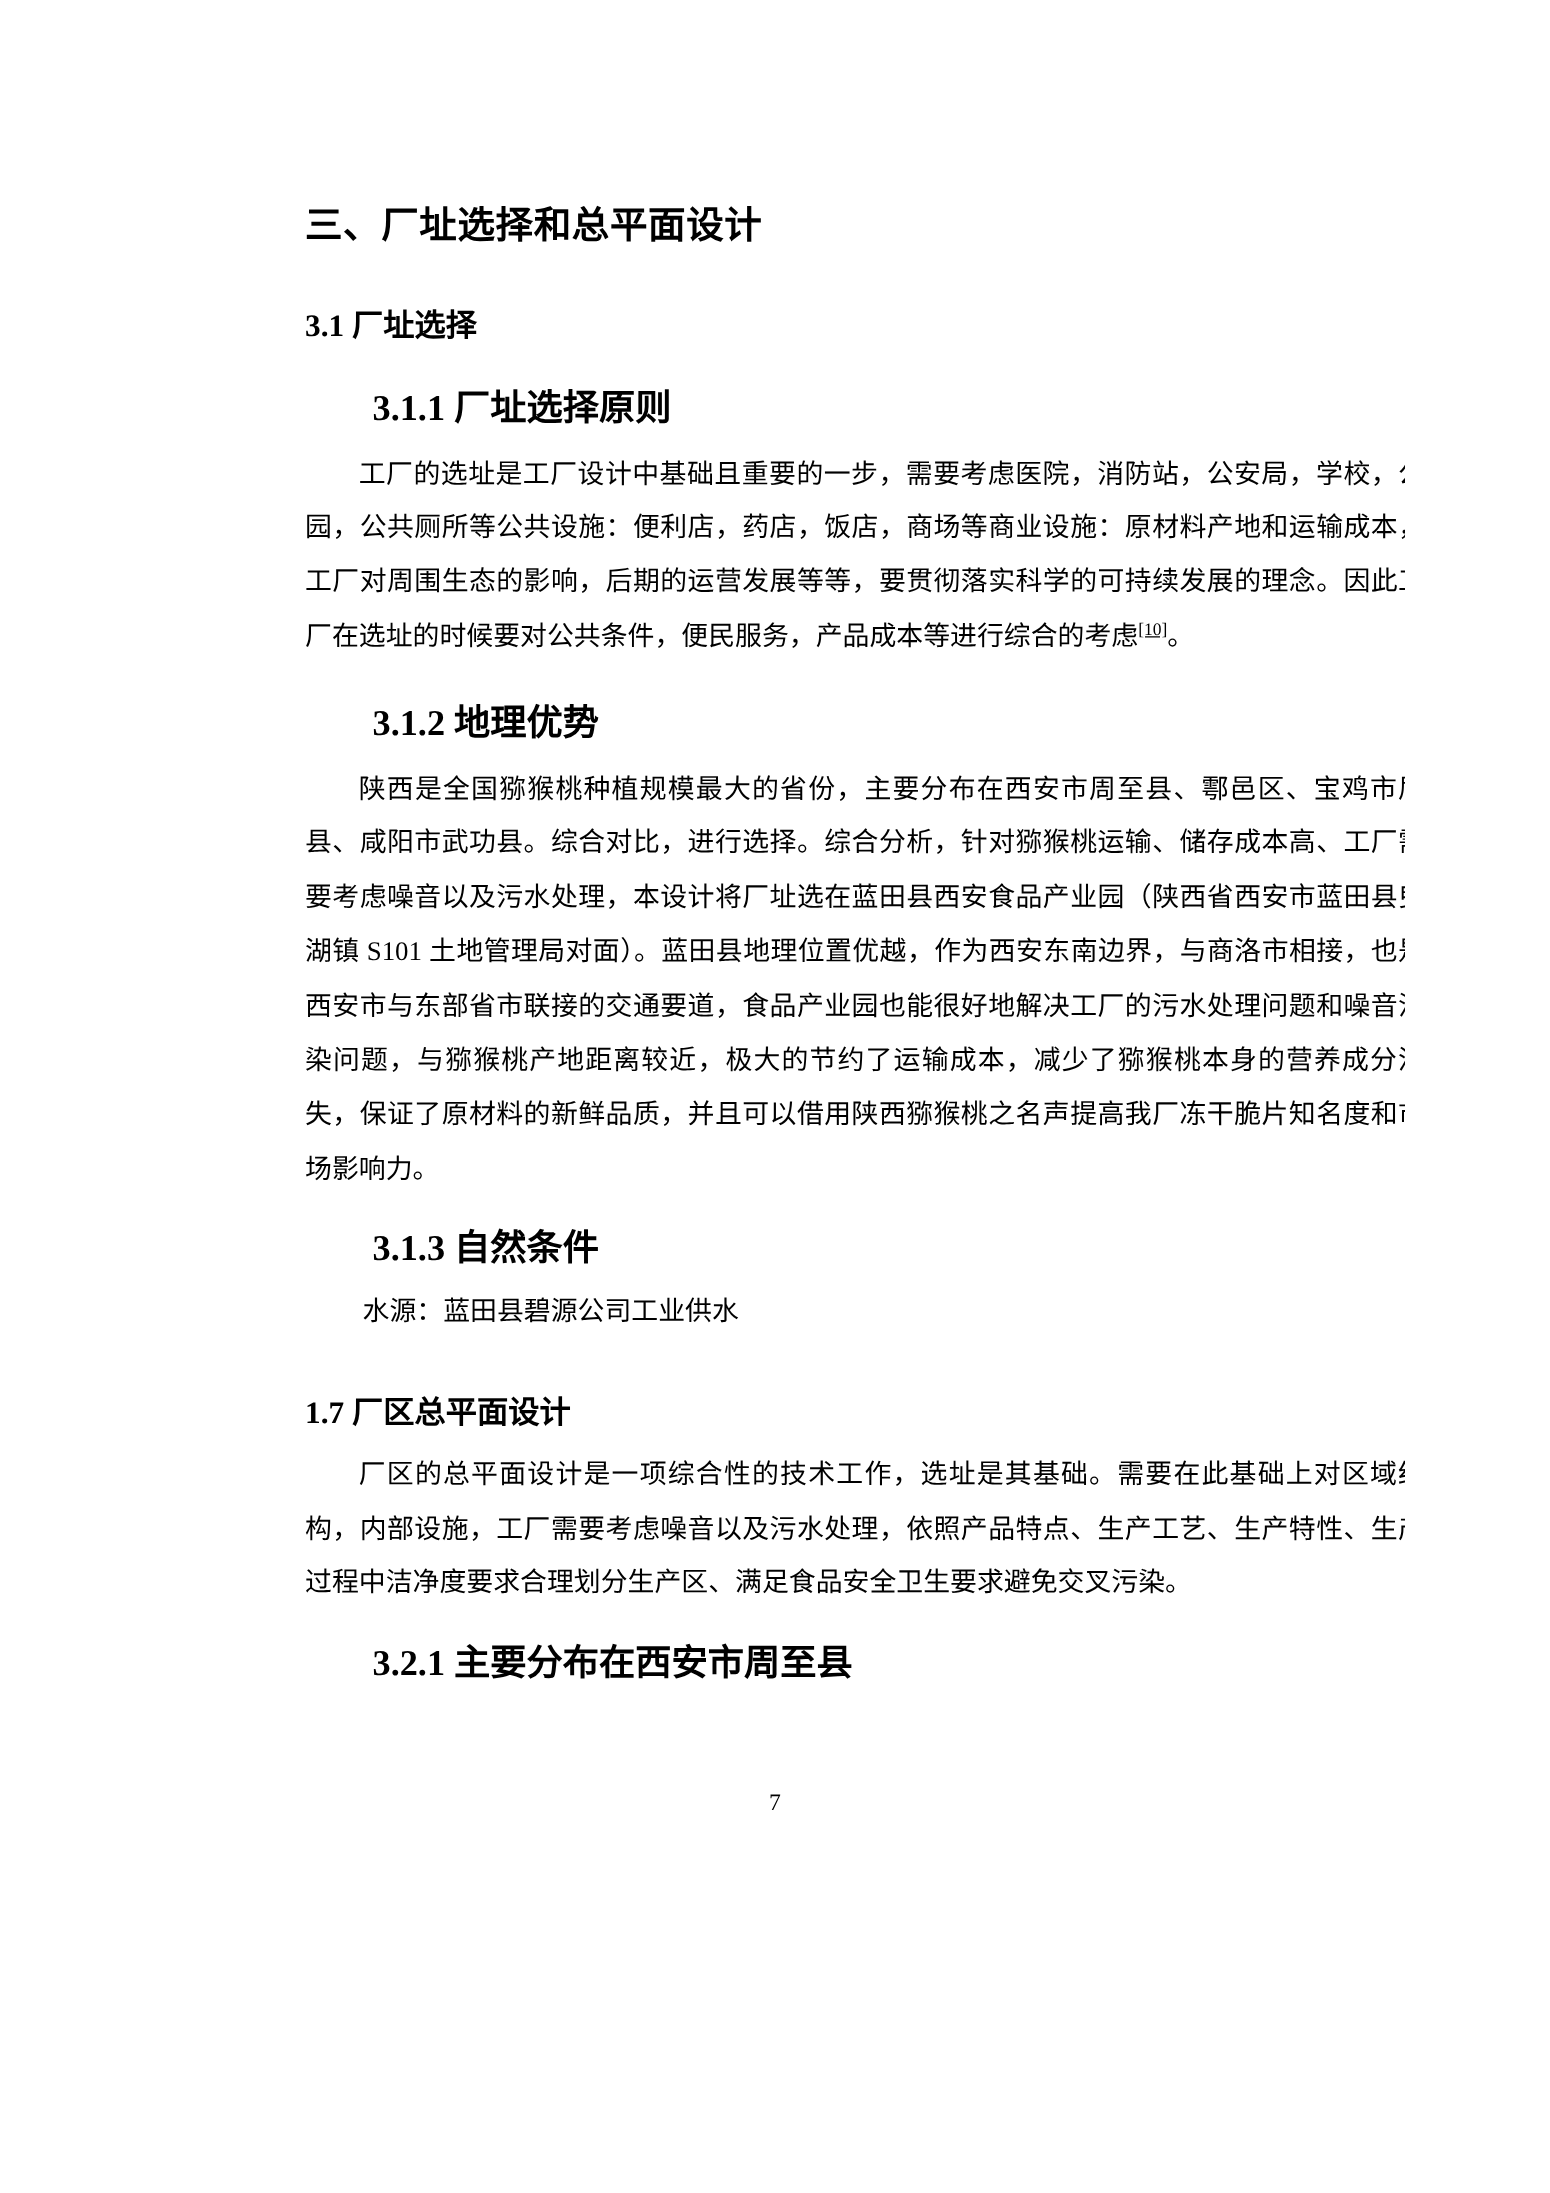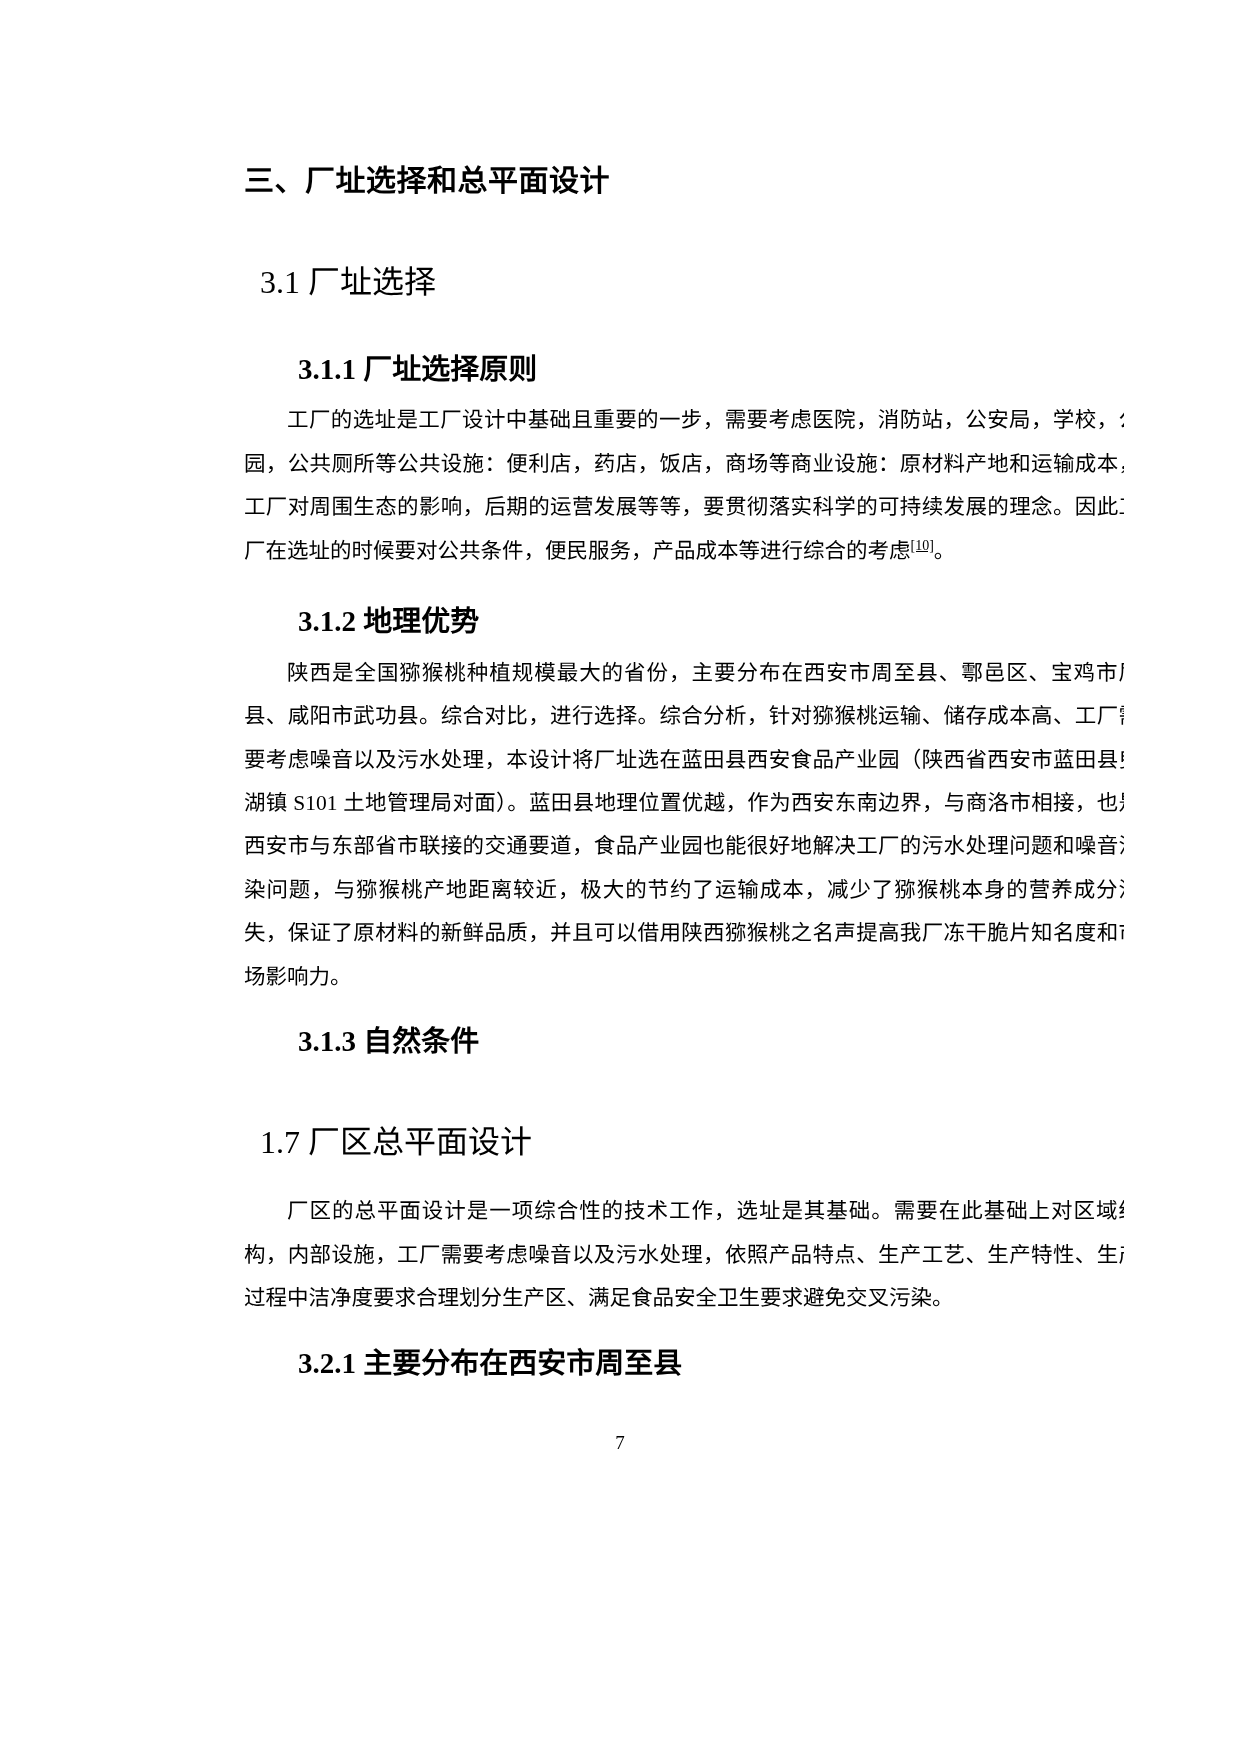--- a/index.html
+++ b/index.html
@@ -32,24 +32,24 @@
   .h1 {
     font-size: 30px;
     font-weight: bold;
     letter-spacing: 0.5px;
     line-height: 1.4;
     margin: 0;
     padding-top: 160px;
     padding-bottom: 0;
   }
   .h2 {
-    font-size: 32px;
-    font-weight: normal;
+    font-size: 25px;
+    font-weight: bold;
     line-height: 1.4;
-    margin: 16px;
+    margin: 0;
     padding-top: 42px;
   }
   .h3 {
     font-size: 29px;
     font-weight: bold;
     line-height: 1.4;
     margin: 0;
     padding-top: 28px;
     padding-left: 54px;
   }
@@ -108,20 +108,21 @@
     <h3 class="h3">3.1.1 厂址选择原则</h3>
 
     <p class="para"><span>工厂的选址是工厂设计中基础且重要的一步，需要考虑医院，消防站，公安局，学校，公园，公共厕所等公共设施：便利店，药店，饭店，商场等商业设施：原材料产地和运输成本，工厂对周围生态的影响，后期的运营发展等等，要贯彻落实科学的可持续发展的理念。因此工厂在选址的时候要对公共条件，便民服务，产品成本等进行综合的考虑</span><sup class="cite">[10]</sup><span>。</span></p>
 
     <h3 class="h3">3.1.2 地理优势</h3>
 
     <p class="para">陕西是全国猕猴桃种植规模最大的省份，主要分布在西安市周至县、鄠邑区、宝鸡市眉县、咸阳市武功县。综合对比，进行选择。综合分析，针对猕猴桃运输、储存成本高、工厂需要考虑噪音以及污水处理，本设计将厂址选在蓝田县西安食品产业园（陕西省西安市蓝田县曳湖镇 S101 土地管理局对面）。蓝田县地理位置优越，作为西安东南边界，与商洛市相接，也是西安市与东部省市联接的交通要道，食品产业园也能很好地解决工厂的污水处理问题和噪音污染问题，与猕猴桃产地距离较近，极大的节约了运输成本，减少了猕猴桃本身的营养成分流失，保证了原材料的新鲜品质，并且可以借用陕西猕猴桃之名声提高我厂冻干脆片知名度和市场影响力。</p>
 
     <h3 class="h3 tight">3.1.3 自然条件</h3>
 
+    <p class="simple-line first">水源：蓝田县碧源公司工业供水</p>
 
 
     <h2 class="h2">1.7 厂区总平面设计</h2>
 
     <p class="para">厂区的总平面设计是一项综合性的技术工作，选址是其基础。需要在此基础上对区域结构，内部设施，工厂需要考虑噪音以及污水处理，依照产品特点、生产工艺、生产特性、生产过程中洁净度要求合理划分生产区、满足食品安全卫生要求避免交叉污染。</p>
 
     <h3 class="h3 tight">3.2.1 主要分布在西安市周至县</h3>
 
   </div>
 

